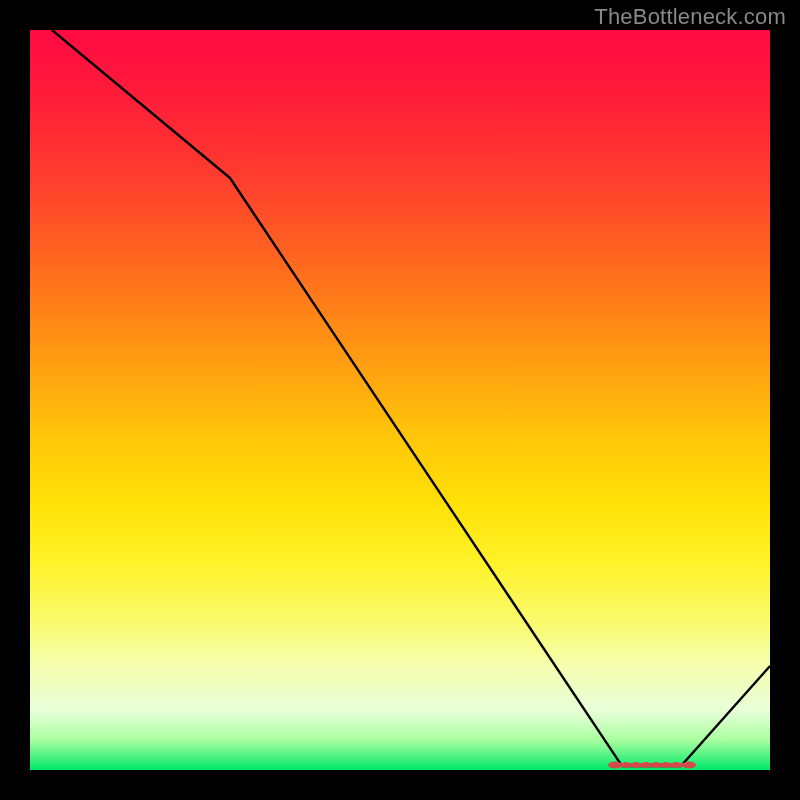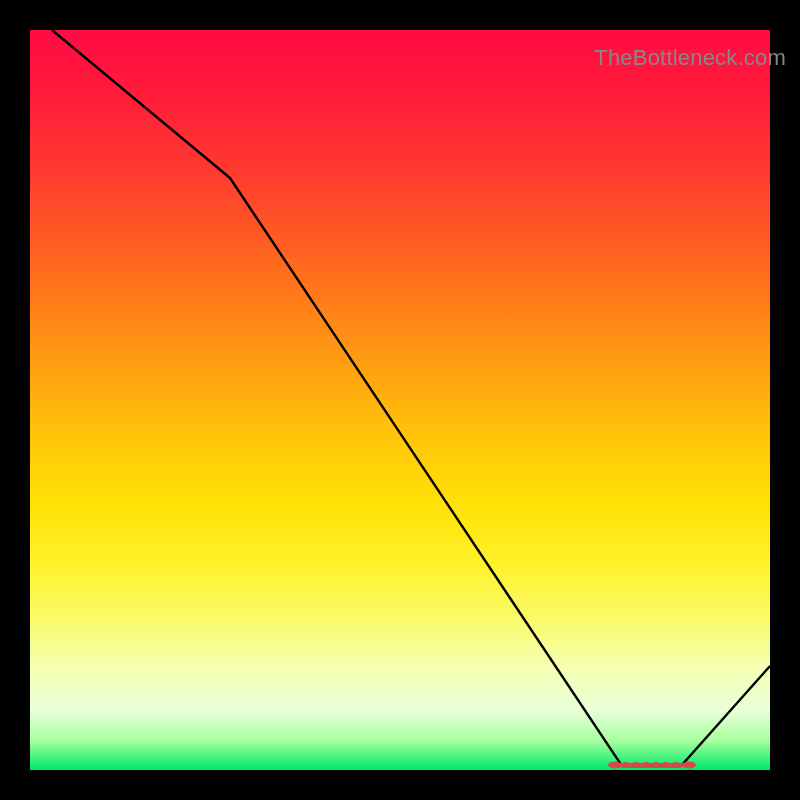--- a/index.html
+++ b/index.html
@@ -47,21 +47,20 @@
     height: 740px;
     pointer-events: none;
   }
   .source {
     position: absolute;
     top: 4px;
     right: 14px;
     color: #888;
     font-size: 22px;
     letter-spacing: 0.2px;
-    margin-top: 41px;
   }
 </style>
 </head>
 <body>
 
 <div class="frame">
 
   <div class="plot-area">
     <svg class="curve" viewBox="0 0 740 740" preserveAspectRatio="none">
       <path d="M 22 0

